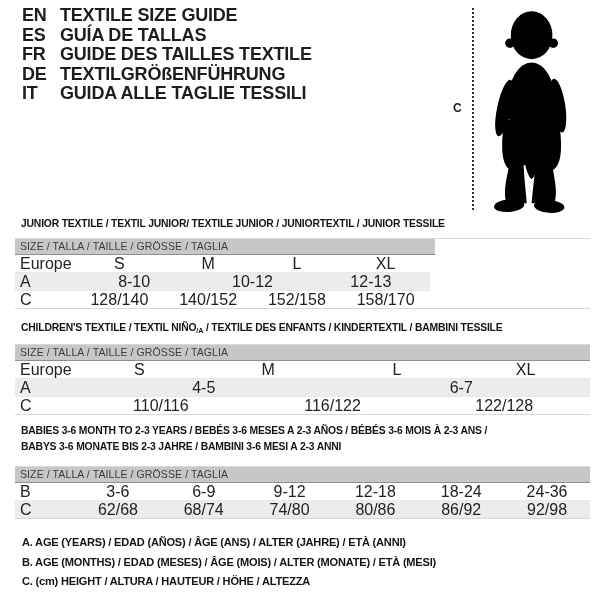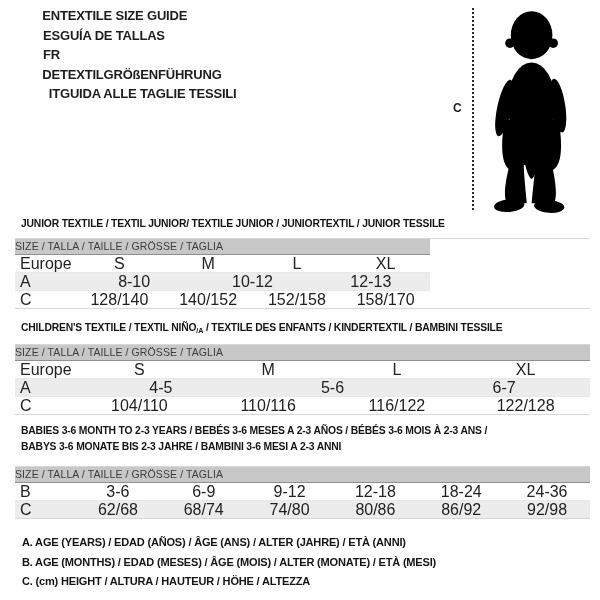--- a/index.html
+++ b/index.html
@@ -2,37 +2,37 @@
 <html><head>
 <meta charset="utf-8">
 <style>
   html,body{margin:0;padding:0;background:#fff;}
   .canvas{
     position:relative;width:600px;height:600px;background:#ffffff;
     font-family:"Liberation Sans",sans-serif;color:#1d1d1d;overflow:hidden;
   }
   
   .lang-list{position:absolute;left:22px;top:6px;}
-  .lang-row{display:flex;font-weight:bold;font-size:13px;line-height:19.5px;letter-spacing:-0.2px;text-align:right;}
+  .lang-row{display:flex;font-weight:bold;font-size:18px;line-height:19.5px;letter-spacing:-0.2px;}
   .lang-code{width:38px;}
   
   .dotline{position:absolute;left:472px;top:8px;height:202px;width:0;border-left:2px dotted #2e2e2e;}
   .clabel{position:absolute;left:453px;top:101px;font-weight:bold;font-size:12px;}
   .baby{position:absolute;left:482px;top:8px;}
   
   .sec-title{
     position:absolute;left:21px;font-weight:bold;font-size:11.5px;letter-spacing:-0.2px;
     white-space:nowrap;transform:scaleX(0.9);transform-origin:0 0;color:#141414;
   }
   .sec-title .line{line-height:16px;}
   .subsmall{font-size:8px;vertical-align:-2px;}
   
   .tblwrap{position:absolute;left:15px;width:575px;border-top:1px solid #d8d8d8;border-bottom:1px solid #d8d8d8;background:#fff;}
   .thead{height:15px;line-height:15px;background:#c7c7c7;border-bottom:1px solid #8f8f8f;
-         font-size:10.5px;color:#3c3c3c;letter-spacing:0.1px;}
+         font-size:10.5px;color:#3c3c3c;padding-left:5px;letter-spacing:0.1px;}
   .trow{display:flex;height:17px;line-height:17px;font-size:16px;color:#222;border-bottom:1px solid #e8e8e8;}
   .trow:last-child{border-bottom:none;}
   .trow.alt{background:#ececec;}
   .rlabel{width:55px;padding-left:5px;}
   .cell{flex:1;text-align:center;}
   .w415{width:415px;}
   
   .foot{position:absolute;left:22px;top:533px;font-weight:bold;font-size:11.5px;line-height:19.5px;
         letter-spacing:-0.2px;white-space:nowrap;transform:scaleX(0.96);transform-origin:0 0;color:#141414;}
 </style>
@@ -45,20 +45,21 @@
     <div class="lang-row">
       <span class="lang-code">EN</span>
       <span class="lang-title">TEXTILE SIZE GUIDE</span>
     </div>
     <div class="lang-row">
       <span class="lang-code">ES</span>
       <span class="lang-title">GUÍA DE TALLAS</span>
     </div>
     <div class="lang-row">
       <span class="lang-code">FR</span>
+      <span class="lang-title">GUIDE DES TAILLES TEXTILE</span>
     </div>
     <div class="lang-row">
       <span class="lang-code">DE</span>
       <span class="lang-title">TEXTILGRÖßENFÜHRUNG</span>
     </div>
     <div class="lang-row">
       <span class="lang-code">IT</span>
       <span class="lang-title">GUIDA ALLE TAGLIE TESSILI</span>
     </div>
   </div>
@@ -115,26 +116,24 @@
       <div class="trow">
         <span class="rlabel">Europe</span>
         <span class="cell">S</span>
         <span class="cell">M</span>
         <span class="cell">L</span>
         <span class="cell">XL</span>
       </div>
       <div class="trow alt">
         <span class="rlabel">A</span>
         <span class="cell">4-5</span>
-        <span class="cell">5-6</span>
         <span class="cell">6-7</span>
       </div>
       <div class="trow">
         <span class="rlabel">C</span>
-        <span class="cell">104/110</span>
         <span class="cell">110/116</span>
         <span class="cell">116/122</span>
         <span class="cell">122/128</span>
       </div>
     </div>
   </div>
 
   <div class="sec-title" style="top:422px;">
     <div class="line">BABIES 3-6 MONTH TO 2-3 YEARS / BEBÉS 3-6 MESES A 2-3 AÑOS / BÉBÉS 3-6 MOIS À 2-3 ANS /</div>
     <div class="line">BABYS 3-6 MONATE BIS 2-3 JAHRE / BAMBINI 3-6 MESI A 2-3 ANNI</div>

